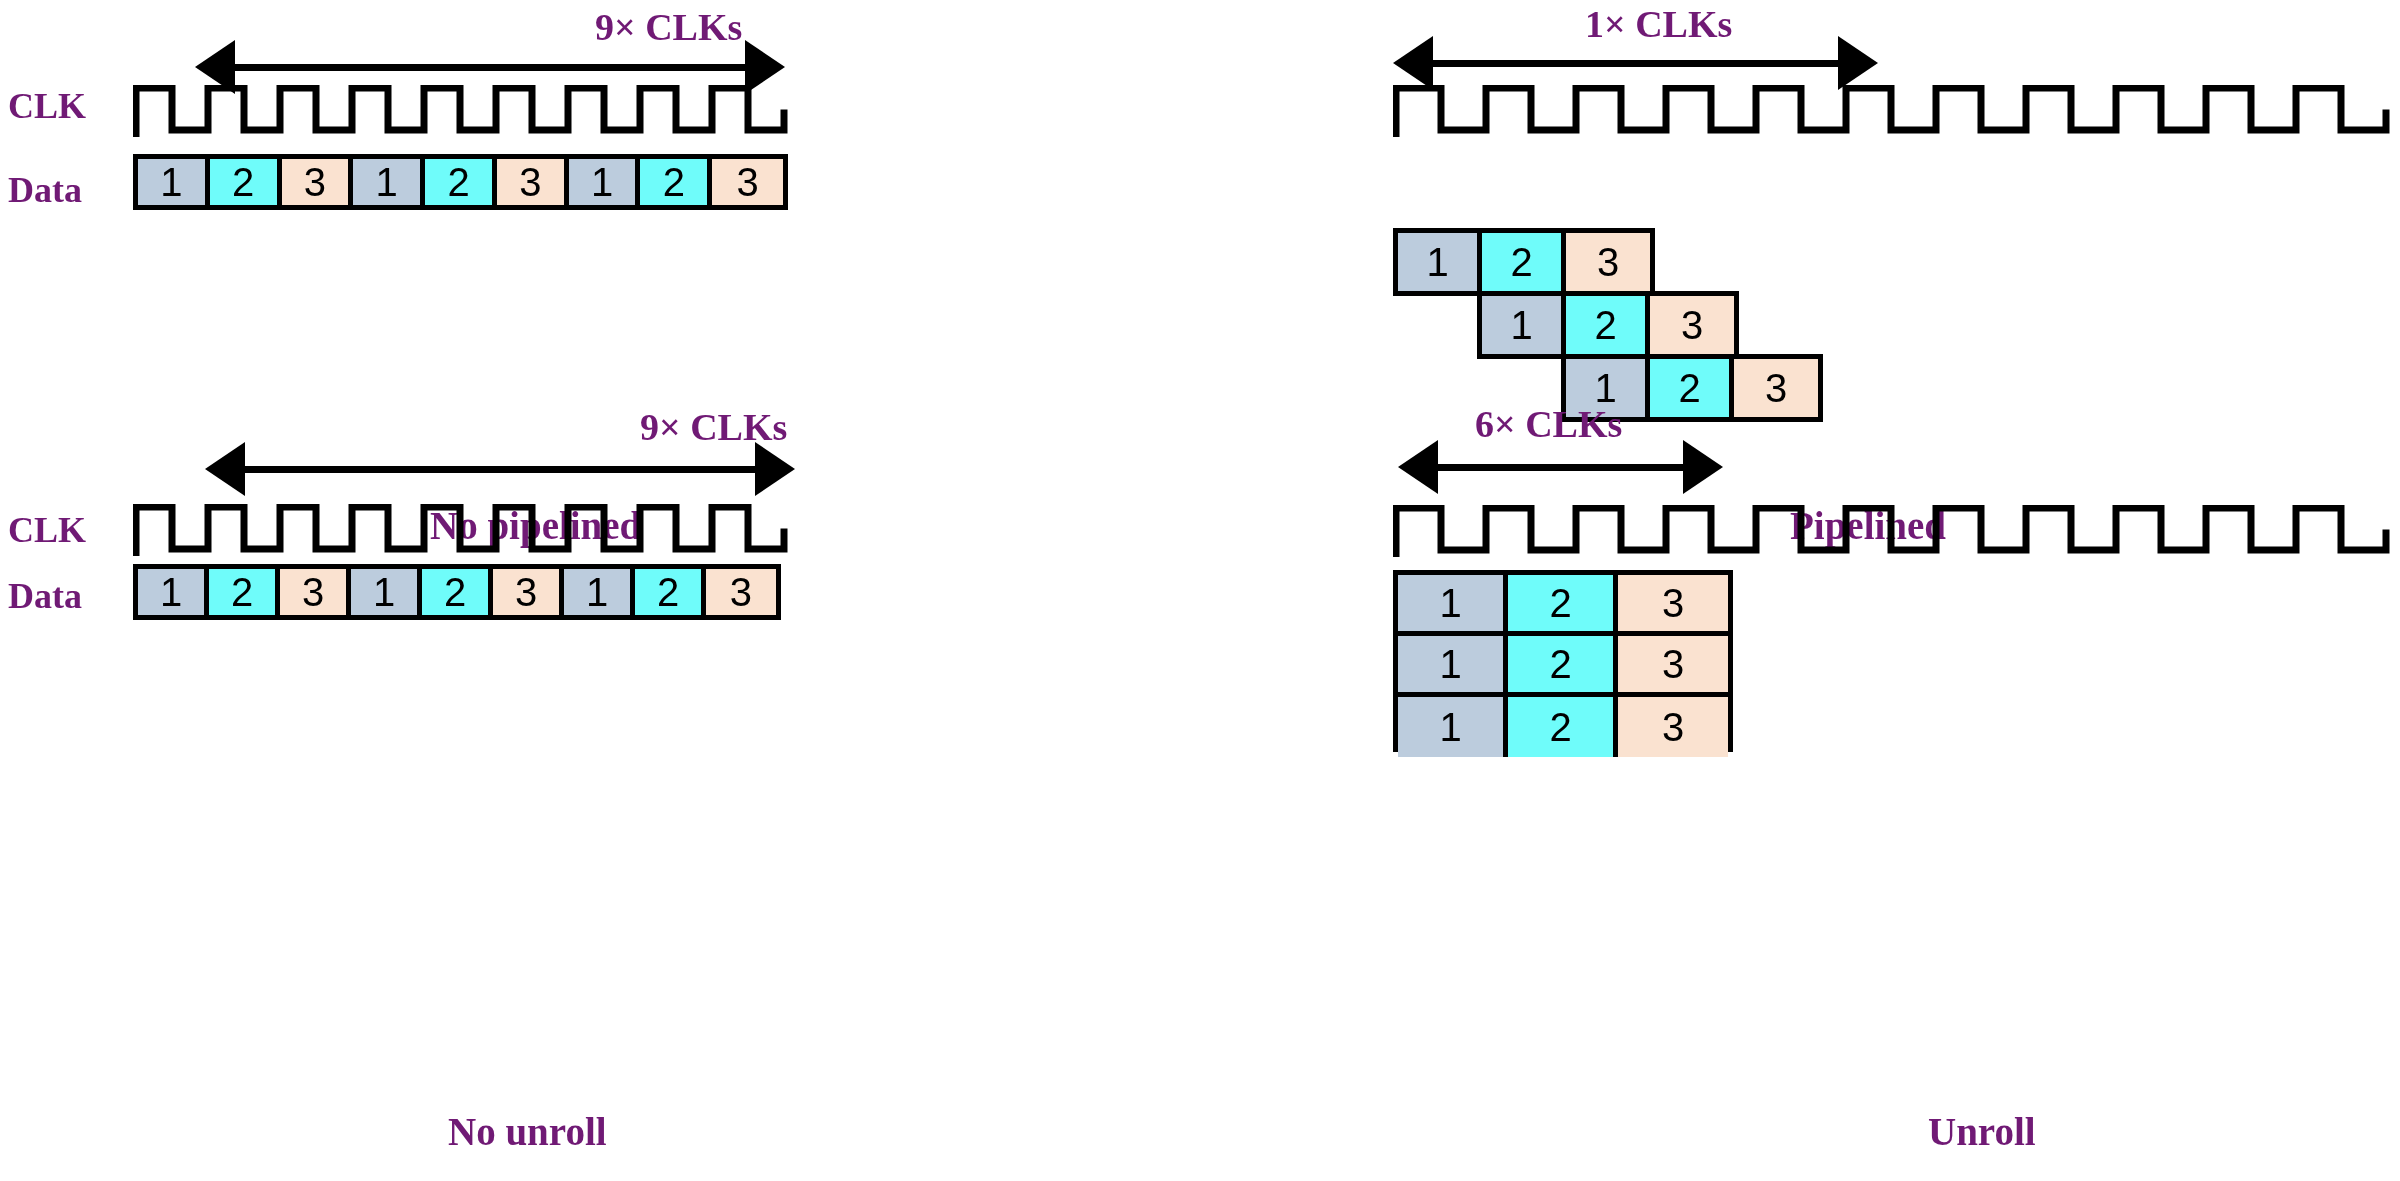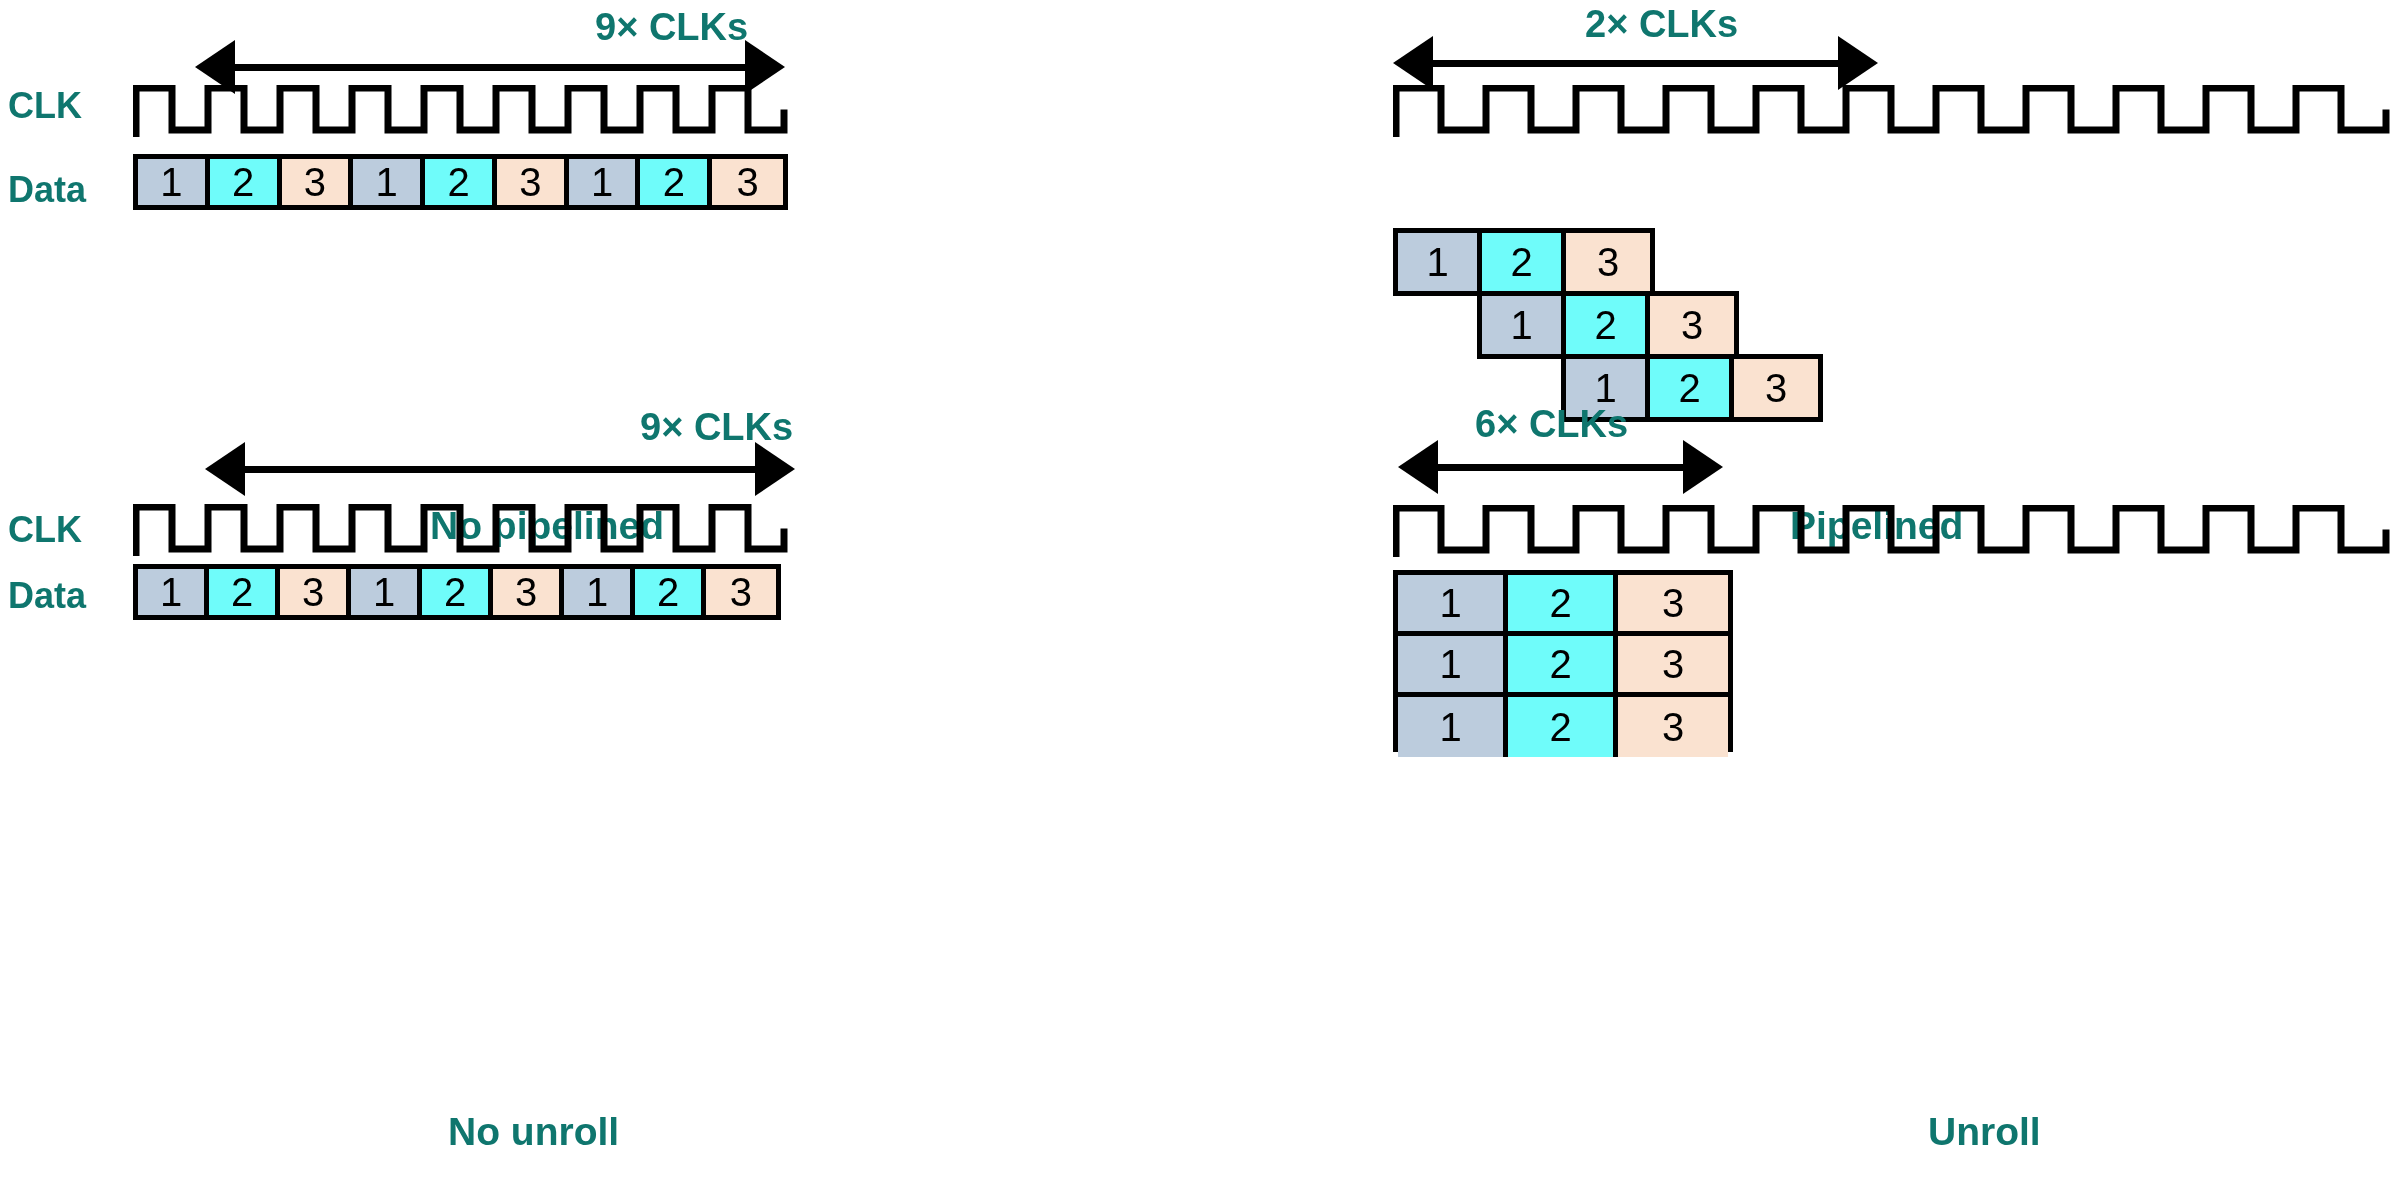--- a/index.html
+++ b/index.html
@@ -3,22 +3,22 @@
 <meta charset="utf-8">
 <style>
   html,body{margin:0;padding:0;background:#ffffff;}
   body{width:2400px;height:1181px;position:relative;overflow:hidden;
        font-family:"Liberation Sans","DejaVu Sans",sans-serif;}
   .canvas{position:absolute;inset:0;}
   .abs{position:absolute;}
 
   
   .lbl{
-    font-weight:bold;color:#0f766e;letter-spacing:0px;white-space:nowrap;
-    font-family:Liberation Sans, sans-serif;
+    font-weight:bold;color:#701a75;letter-spacing:0px;white-space:nowrap;
+    font-family:Liberation Serif, serif;
   }
   .side-label{font-size:36px;line-height:36px;}
   .clks-label{font-size:38px;line-height:38px;}
   .caption{font-size:39px;line-height:39px;}
 
   
   .arrow{position:absolute;height:54px;}
   .arrow .shaft{
     position:absolute;left:36px;right:36px;top:50%;height:7px;
     margin-top:-3.5px;background:#000;
@@ -79,21 +79,21 @@
     <div class="cell" style="width:72px;background:#bcccdd;">1</div>
     <div class="cell" style="width:72px;background:#6ffcfa;">2</div>
     <div class="cell" style="width:72px;background:#fae2d0;">3</div>
     <div class="cell" style="width:72px;background:#bcccdd;">1</div>
     <div class="cell" style="width:72px;background:#6ffcfa;">2</div>
     <div class="cell" style="width:71px;background:#fae2d0;">3</div>
   </div>
 
   <div class="abs lbl caption" style="left:430px;top:506px;">No pipelined</div>
 
-  <div class="abs lbl clks-label" style="left:1585px;top:5px;">2× CLKs</div>
+  <div class="abs lbl clks-label" style="left:1585px;top:5px;">1× CLKs</div>
 
   <div class="arrow" style="left:1393px;top:36px;width:485px;">
     <div class="head left"></div>
     <div class="shaft"></div>
     <div class="head right"></div>
   </div>
 
   <div class="clk-wave" style="left:1393px;top:85px;">
     <svg width="1000" height="52" viewBox="0 0 1000 52">
       <path d="M3 49 L3 3 L48 3 L48 45 L93 45 L93 3 L138 3 L138 45 L183 45 L183 3 L228 3 L228 45 L273 45 L273 3 L318 3 L318 45 L363 45 L363 3 L408 3 L408 45 L453 45 L453 3 L498 3 L498 45 L543 45 L543 3 L588 3 L588 45 L633 45 L633 3 L678 3 L678 45 L723 45 L723 3 L768 3 L768 45 L813 45 L813 3 L858 3 L858 45 L903 45 L903 3 L948 3 L948 45 L993 45 L993 28" fill="none" stroke="#000" stroke-width="7" stroke-linecap="square" stroke-linejoin="miter"></path>

